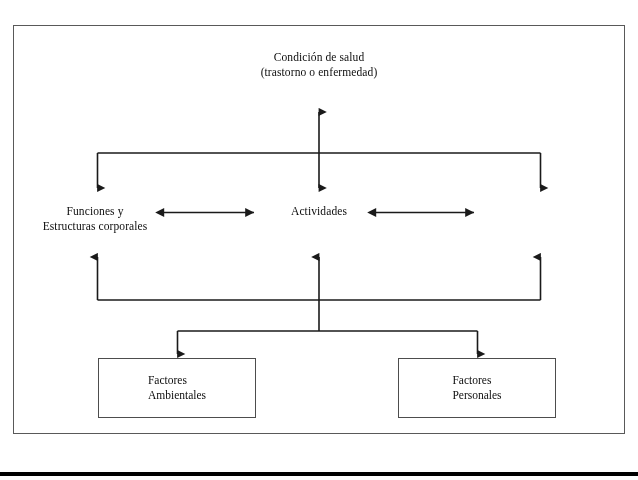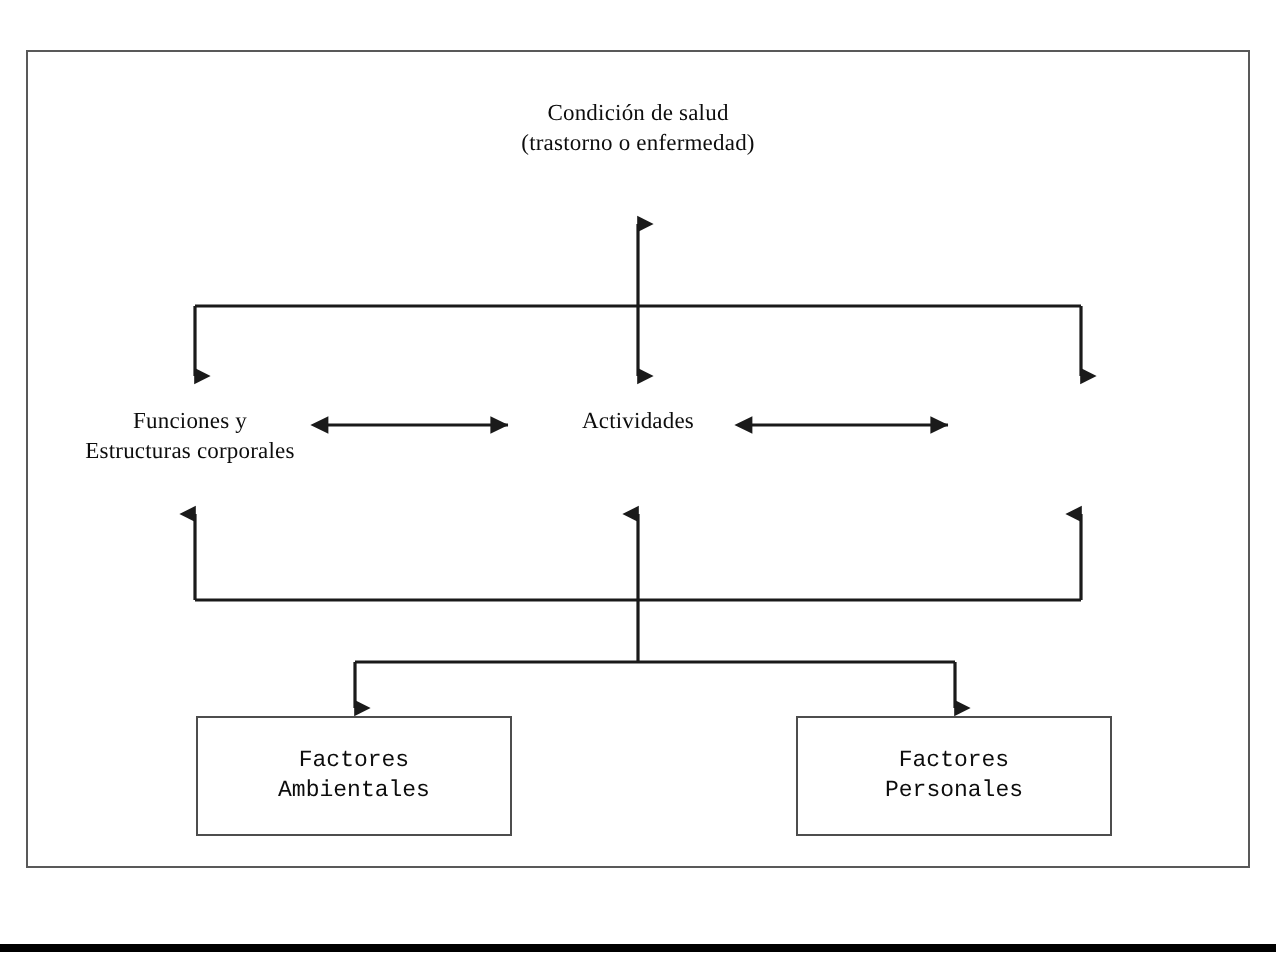--- a/index.html
+++ b/index.html
@@ -90,26 +90,24 @@
     width: 158px;
     height: 60px;
   }
   #box-personal {
     left: 398px;
     top: 358px;
     width: 158px;
     height: 60px;
   }
   .factor-text {
-    text-align: center;
     color: #0d0d0d;
     font-size: 11.5px;
     line-height: 15px;
     white-space: pre;
-    font-family: Liberation Mono, monospace;
   }
 </style>
 </head>
 <body>
 
 <div id="stage">
 
   <div id="diagram-frame"></div>
 
   <svg id="connectors" viewBox="0 0 638 480" xmlns="http://www.w3.org/2000/svg">

